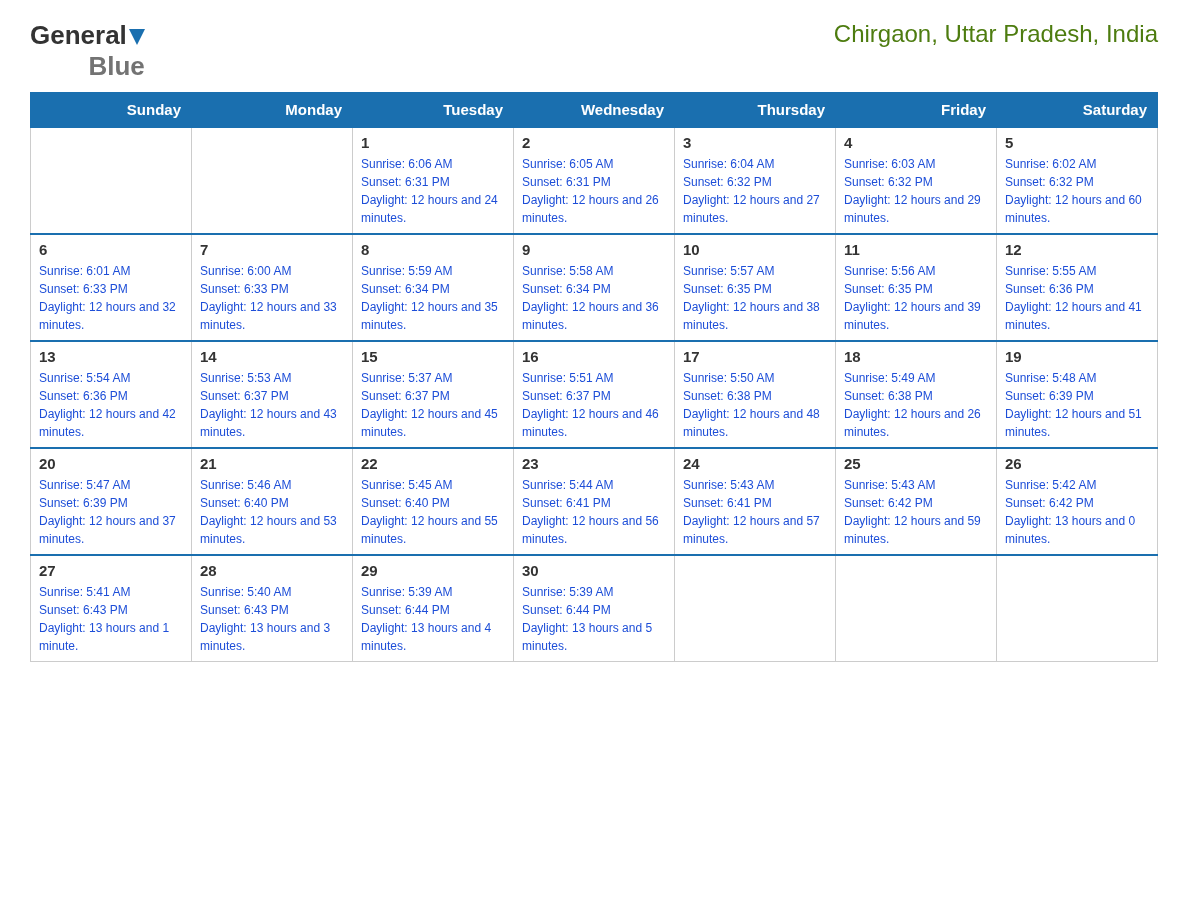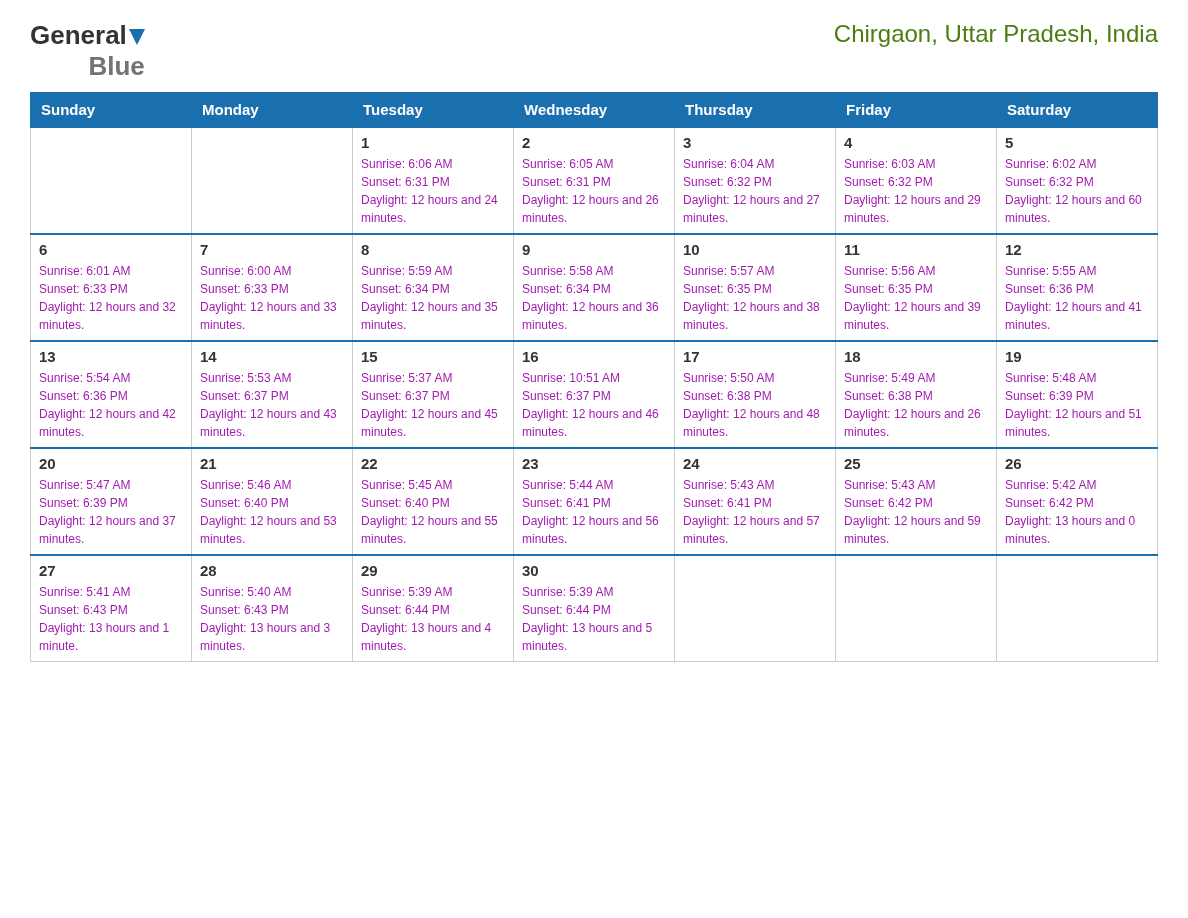--- a/index.html
+++ b/index.html
@@ -34,41 +34,41 @@
       width: 100%;
       border-collapse: collapse;
       margin-top: 10px;
     }
     .calendar-table thead tr th {
       background-color: #1a6faf;
       color: #fff;
       font-size: 15px;
       font-weight: bold;
       padding: 8px 10px;
-      text-align: left;
+      text-align: right;
       border: 1px solid #1a6faf;
     }
     .calendar-table tbody tr td {
       vertical-align: top;
       border: 1px solid #ccc;
       border-top: 2px solid #1a6faf;
       padding: 6px 8px;
       width: calc(100% / 7);
       min-height: 100px;
     }
     .day-number {
       font-size: 15px;
       font-weight: bold;
       color: #333;
       display: block;
       margin-bottom: 4px;
     }
     .day-info {
       font-size: 12px;
-      color: #a21caf;
+      color: #1d4ed8;
       line-height: 1.5;
     }
     .logo-wrapper {
       display: flex;
       flex-direction: column;
       align-items: flex-end;
     }
   </style>
 </head>
 <body>
@@ -165,21 +165,21 @@
         <td>
           <span class="day-number">14</span>
           <div class="day-info"><span>Sunrise: 5:53 AM</span><br><span>Sunset: 6:37 PM</span><br><span>Daylight: 12 hours and 43 minutes.</span></div>
         </td>
         <td>
           <span class="day-number">15</span>
           <div class="day-info"><span>Sunrise: 5:37 AM</span><br><span>Sunset: 6:37 PM</span><br><span>Daylight: 12 hours and 45 minutes.</span></div>
         </td>
         <td>
           <span class="day-number">16</span>
-          <div class="day-info"><span>Sunrise: 10:51 AM</span><br><span>Sunset: 6:37 PM</span><br><span>Daylight: 12 hours and 46 minutes.</span></div>
+          <div class="day-info"><span>Sunrise: 5:51 AM</span><br><span>Sunset: 6:37 PM</span><br><span>Daylight: 12 hours and 46 minutes.</span></div>
         </td>
         <td>
           <span class="day-number">17</span>
           <div class="day-info"><span>Sunrise: 5:50 AM</span><br><span>Sunset: 6:38 PM</span><br><span>Daylight: 12 hours and 48 minutes.</span></div>
         </td>
         <td>
           <span class="day-number">18</span>
           <div class="day-info"><span>Sunrise: 5:49 AM</span><br><span>Sunset: 6:38 PM</span><br><span>Daylight: 12 hours and 26 minutes.</span></div>
         </td>
         <td>

